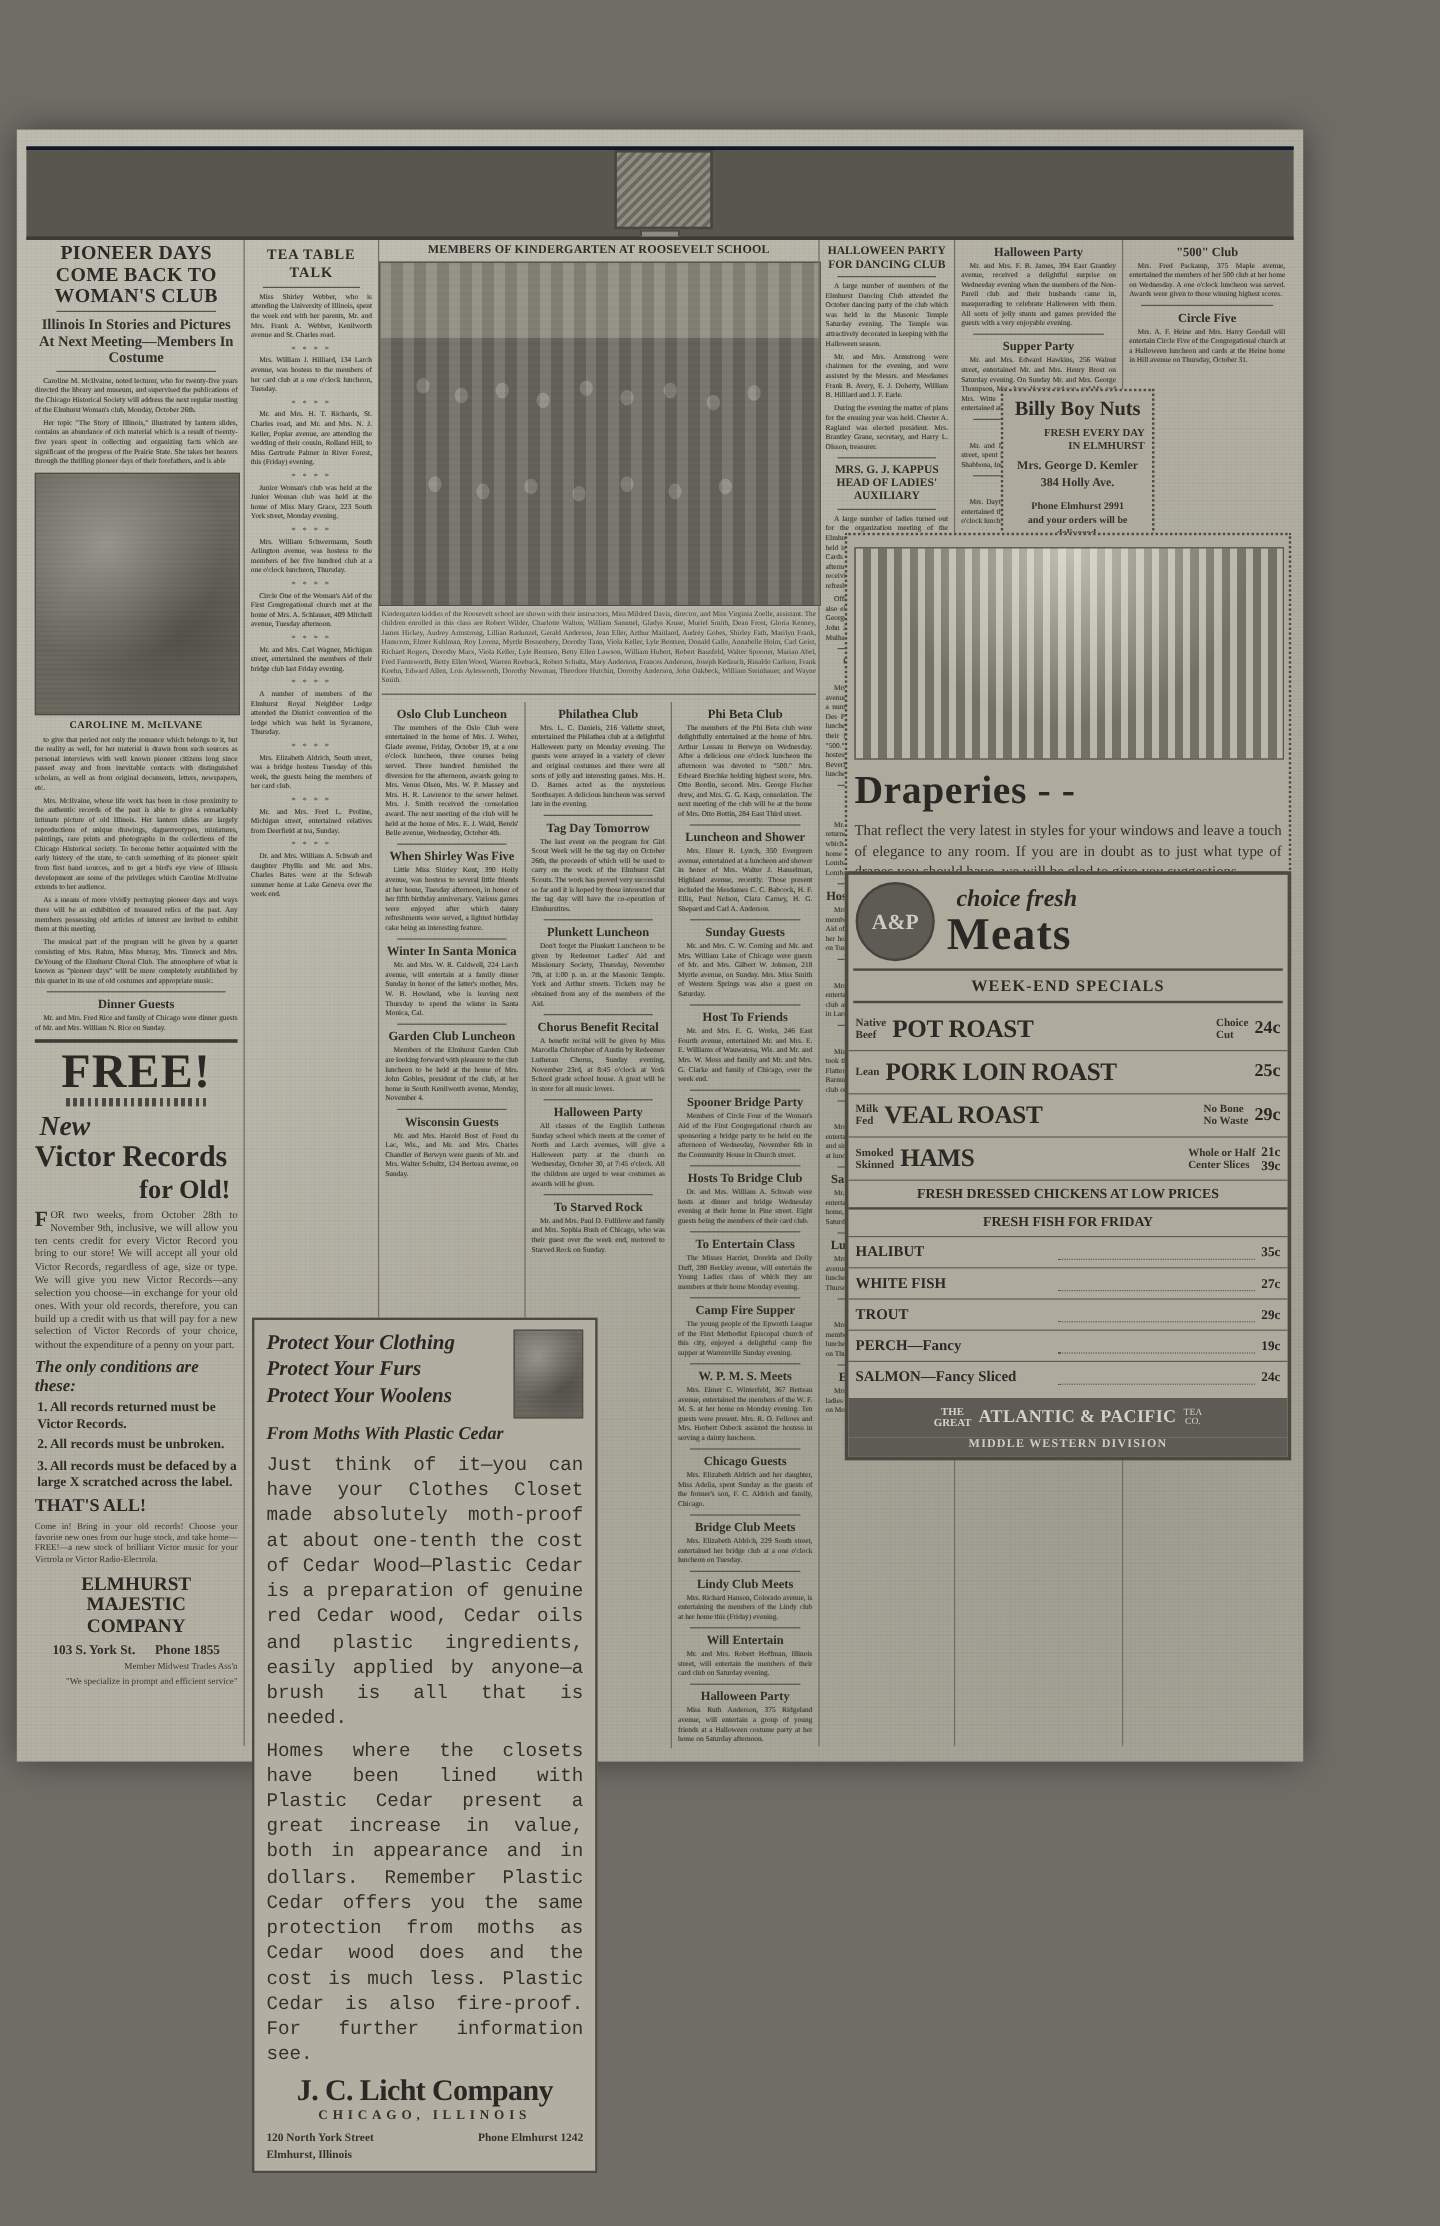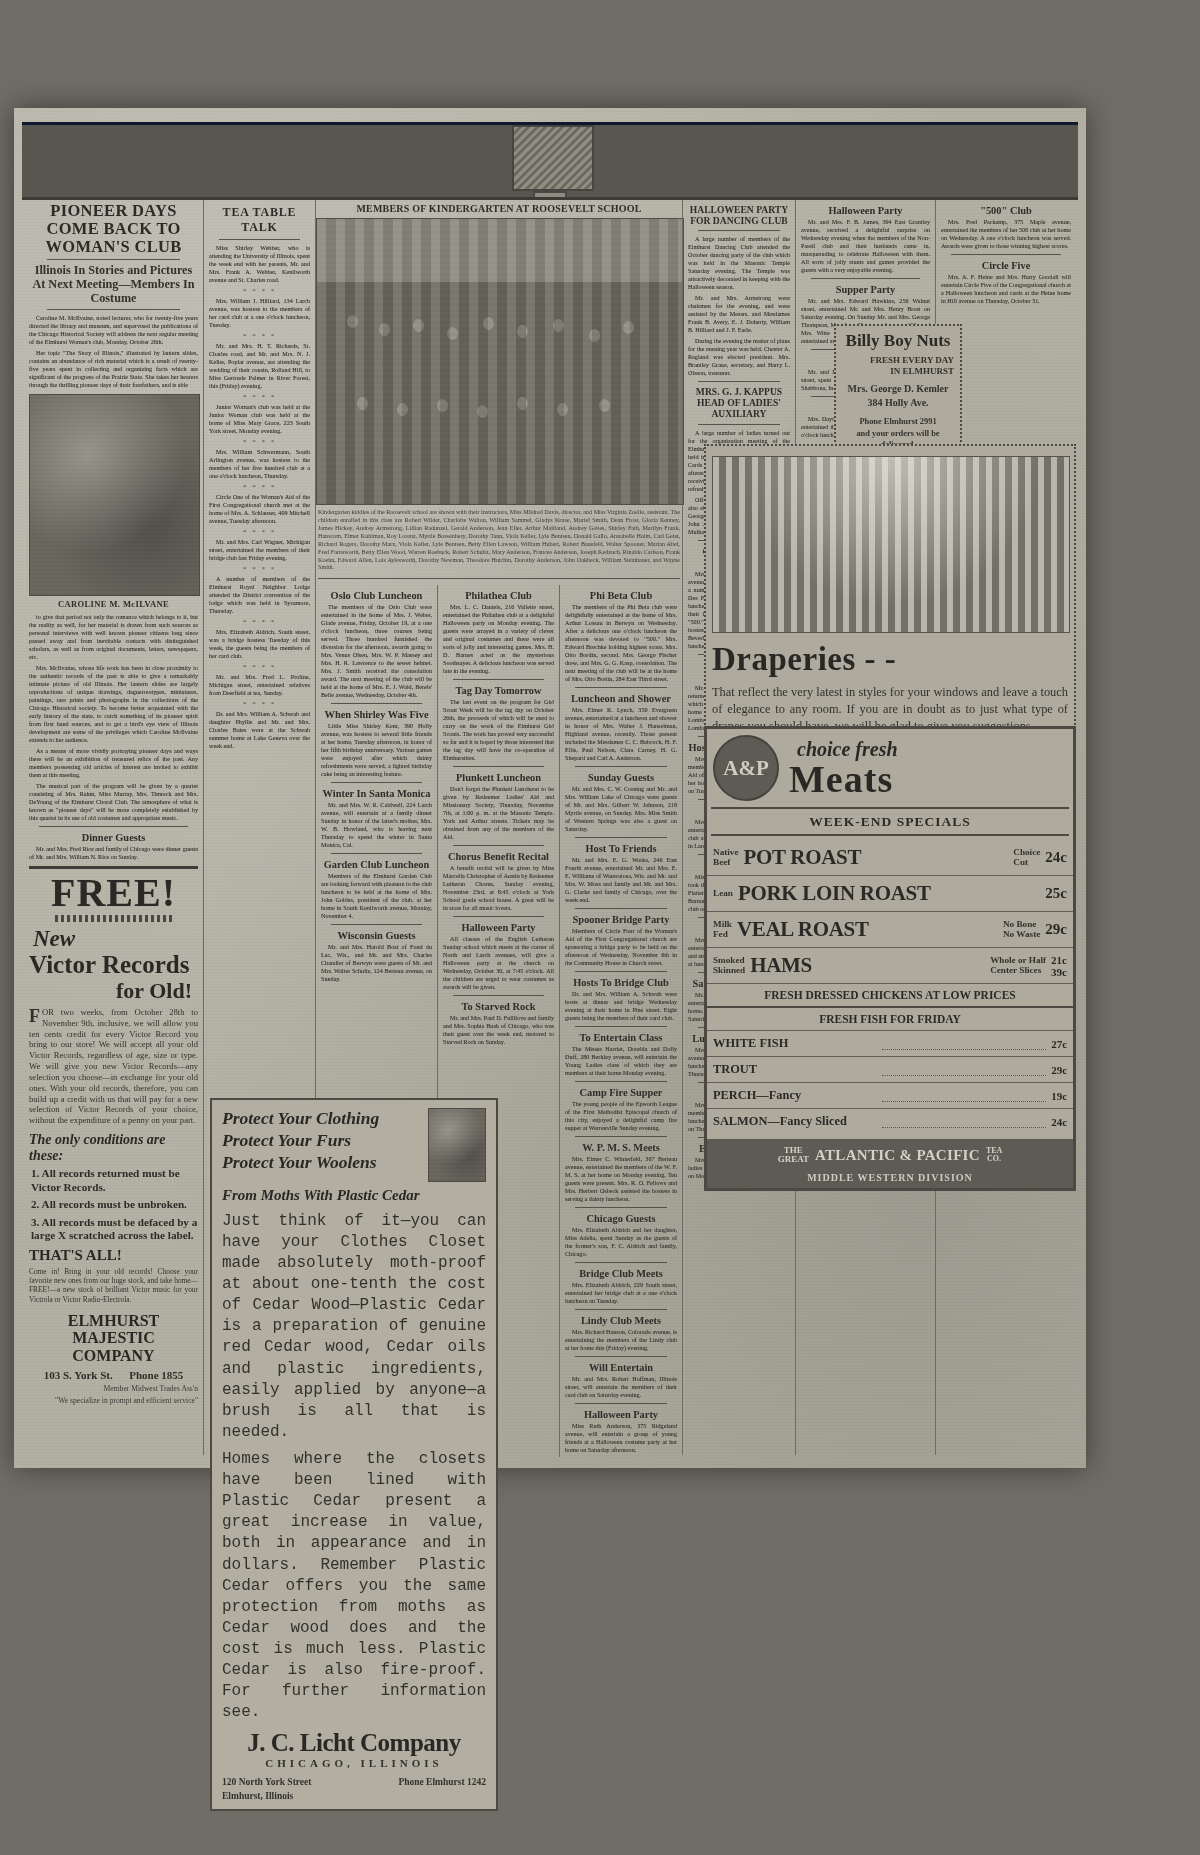--- a/index.html
+++ b/index.html
@@ -124,39 +124,39 @@
   .curtain:after{content:"";position:absolute;inset:0;
     background:
       radial-gradient(ellipse at 50% 0%, rgba(235,232,222,.65), transparent 60%),
       repeating-linear-gradient(90deg, rgba(240,237,227,.45) 0 6px, rgba(85,83,76,.45) 6px 13px);}
 
   
   .ap{border:3px solid #4b4942;background:#aeab9e;box-sizing:border-box;}
   .ap-head{display:flex;align-items:center;padding:6px 6px 2px;}
   .ap-logo{width:62px;height:62px;border-radius:50%;background:#5d5b53;
      display:flex;align-items:center;justify-content:center;flex:none;
-     color:#cfccc2;font-weight:bold;font-size:21px;border:2px solid #45433d;}
+     color:#cfccc2;font-weight:bold;font-size:18px;border:2px solid #45433d;}
   .ap-choice{font-size:20px;font-style:italic;font-weight:bold;color:#2b2925;margin-left:8px;}
   .ap-meats{font-size:38px;font-weight:bold;color:#2a2824;letter-spacing:1px;line-height:.95;}
   .ap-we{font-size:13.5px;font-weight:bold;text-align:center;letter-spacing:1px;color:#2c2a26;padding:5px 0 4px;
      border-top:2px solid #4b4942;border-bottom:2px solid #4b4942;margin:4px 4px;}
   .row{display:flex;align-items:center;border-bottom:1px solid #605e56;padding:5px 6px;min-height:24px;box-sizing:border-box;}
   .row .nm{font-size:12.4px;font-weight:bold;color:#2c2a26;flex:1;}
   .row .nm.big{font-size:21px;letter-spacing:-.3px;}
   .row .pre{font-size:9.2px;font-weight:bold;color:#33312c;line-height:1.05;margin-right:5px;}
   .row .post{font-size:9.2px;font-weight:bold;color:#33312c;line-height:1.05;margin-right:5px;text-align:left;}
   .row .pr{font-size:15px;font-weight:bold;color:#2a2824;}
   .row .pr.sm{font-size:11px;}
   .dots{flex:1;border-bottom:1px dotted #5c5a53;margin:0 5px;height:11px;}
   .apband{font-size:11.5px;font-weight:bold;text-align:center;color:#2c2a26;padding:5px 0;}
   .apfoot{background:#5d5b53;color:#d4d1c7;display:flex;align-items:center;justify-content:center;
      padding:7px 6px;margin-top:5px;}
   .apfoot .t1{font-size:9px;font-weight:bold;line-height:1.05;margin-right:6px;text-align:center;}
   .apfoot .t2{font-size:15px;font-weight:bold;letter-spacing:.3px;}
-  .apfoot .t3{font-size:8px;font-weight:bold;line-height:1.1;margin-left:6px;text-align:center;}
+  .apfoot .t3{font-size:8px;font-weight:normal;line-height:1.1;margin-left:6px;text-align:center;}
 
   .caption{font-size:6.1px;line-height:1.3;text-align:justify;color:#3a3833;margin:3px 2px 0;}
   .kickhead{font-size:10px;font-weight:bold;text-align:center;color:#2e2c28;margin:3px 0 2px;letter-spacing:.2px;}
 </style>
 </head>
 <body>
 
 <div class="page">
   <div class="paper">
     <div class="grain"></div>
@@ -476,20 +476,25 @@
         <span class="post" style="white-space:pre-line">Whole or Half
 Center Slices</span>
         <span class="pr sm" style="white-space:pre-line;text-align:right">21c
 39c</span>
       </div>
 
       <div class="apband" style="border-bottom:2px solid #4b4942">FRESH DRESSED CHICKENS AT LOW PRICES</div>
       <div class="apband" style="border-bottom:1px solid #605e56">FRESH FISH FOR FRIDAY</div>
 
       <div class="row">
+        <span class="nm">HALIBUT</span>
+        <span class="dots"></span>
+        <span class="pr sm">35c</span>
+      </div>
+      <div class="row">
         <span class="nm">WHITE FISH</span>
         <span class="dots"></span>
         <span class="pr sm">27c</span>
       </div>
       <div class="row">
         <span class="nm">TROUT</span>
         <span class="dots"></span>
         <span class="pr sm">29c</span>
       </div>
       <div class="row">

